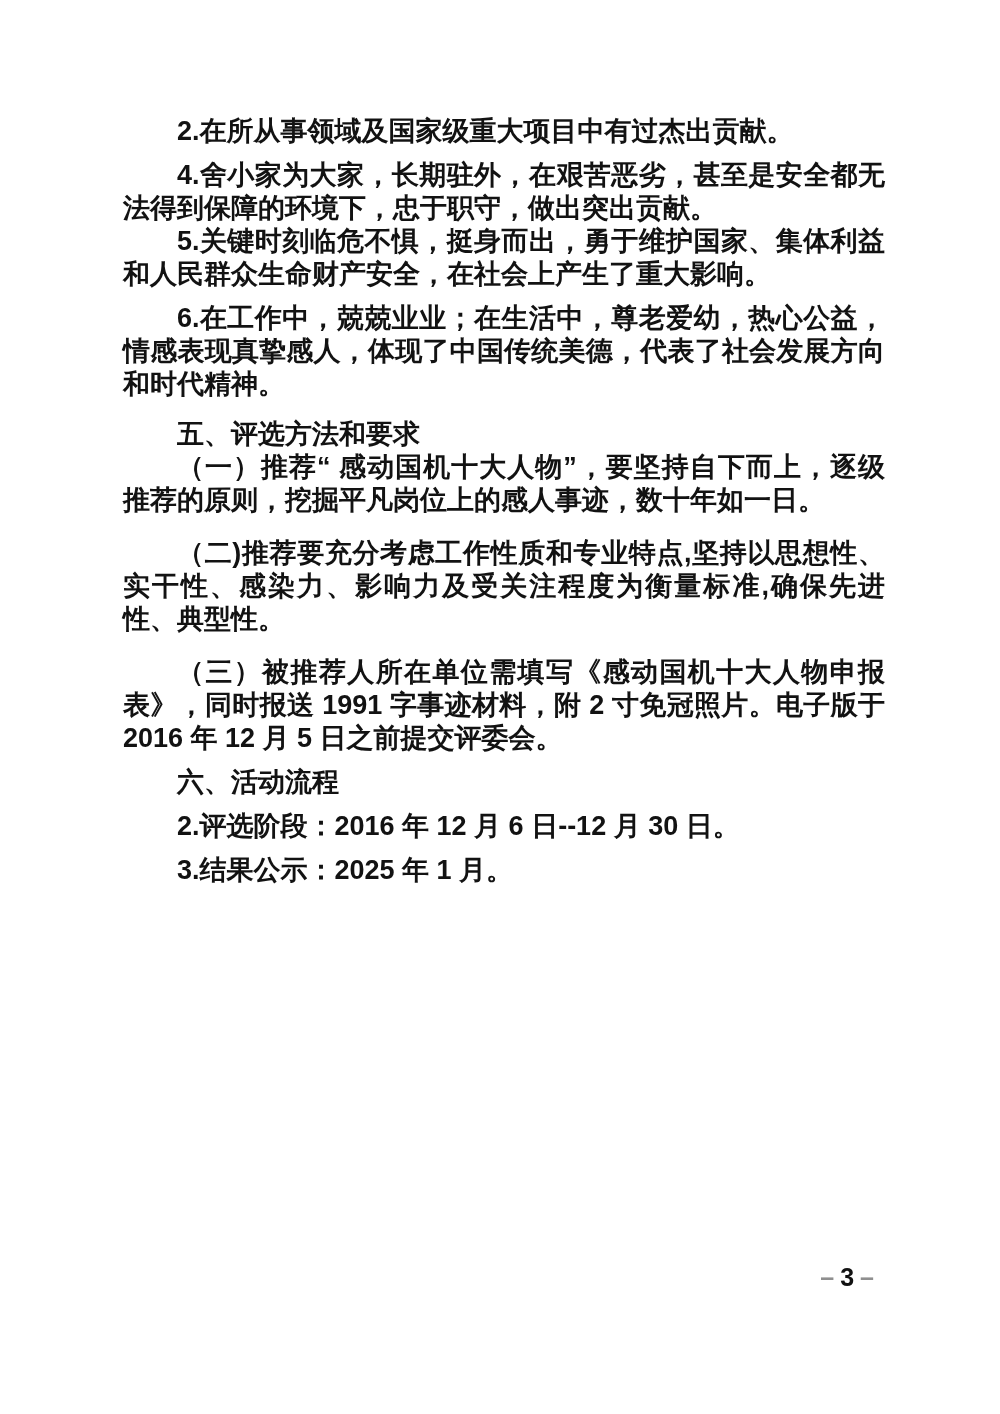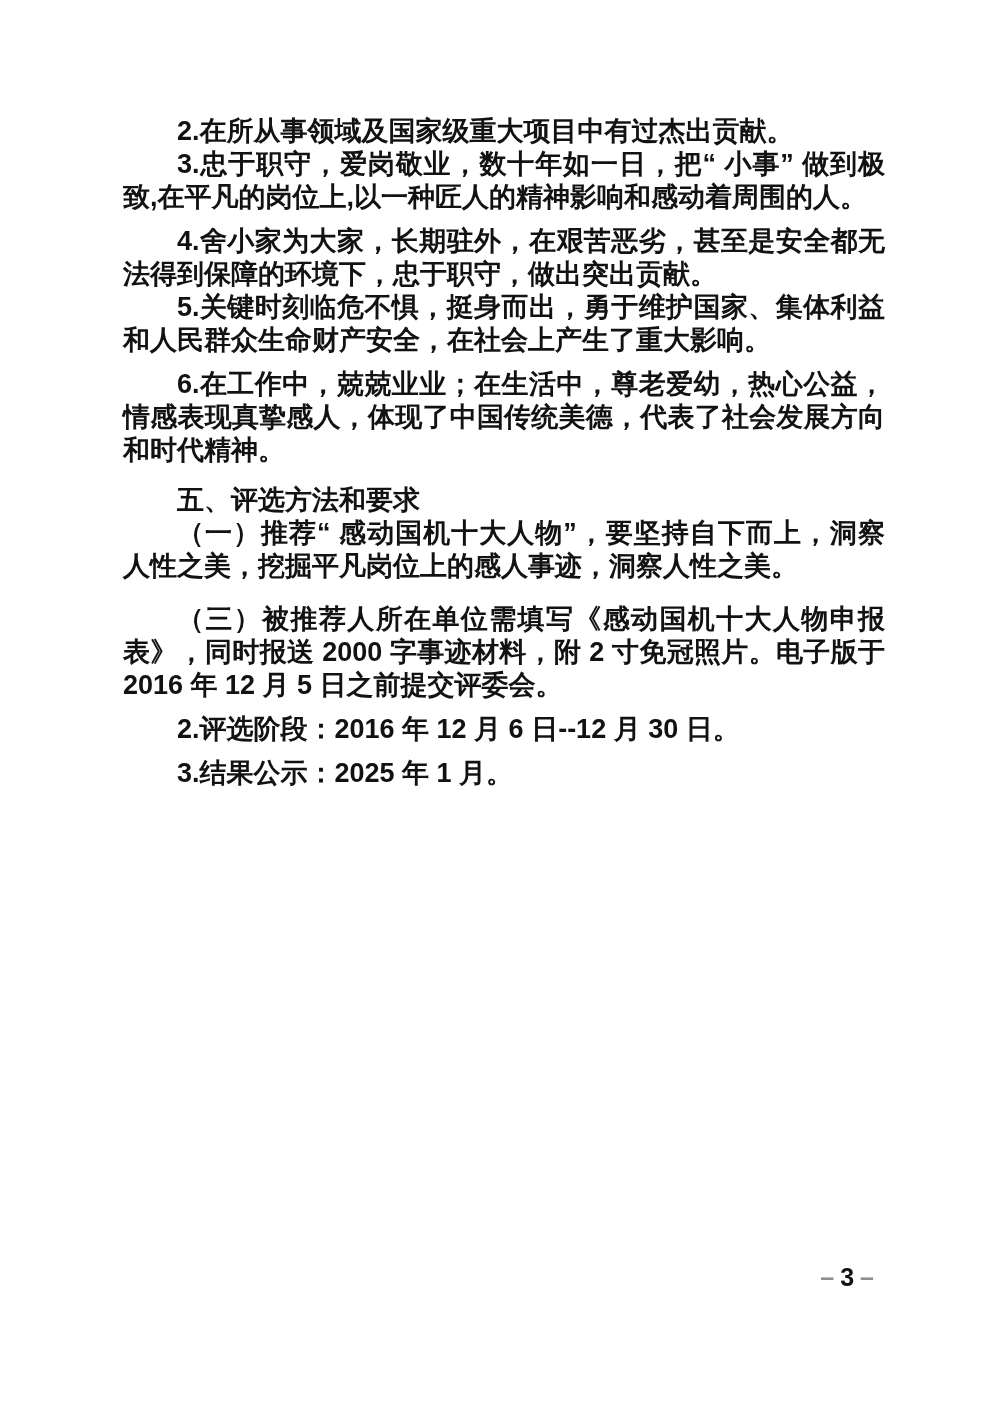--- a/index.html
+++ b/index.html
@@ -51,27 +51,28 @@
     color: #121212;
   }
 </style>
 </head>
 <body>
 
 <div class="page">
 
   <div class="doc-body">
     <p class="para">2.在所从事领域及国家级重大项目中有过杰出贡献。</p>
-    <p class="para">3.忠于职守，爱岗敬业，数十年如一日，把“ 小事” 做到极致,在平凡的岗位上,以一种匠人的精神影响和感动着周围的人。</p>
     <p class="para g25">4.舍小家为大家，长期驻外，在艰苦恶劣，甚至是安全都无法得到保障的环境下，忠于职守，做出突出贡献。</p>
     <p class="para">5.关键时刻临危不惧，挺身而出，勇于维护国家、集体利益和人民群众生命财产安全，在社会上产生了重大影响。</p>
     <p class="para g25">6.在工作中，兢兢业业；在生活中，尊老爱幼，热心公益，情感表现真挚感人，体现了中国传统美德，代表了社会发展方向和时代精神。</p>
     <p class="para g17">五、评选方法和要求</p>
-    <p class="para">（一）推荐“ 感动国机十大人物”，要坚持自下而上，洞察人性之美，挖掘平凡岗位上的感人事迹，洞察人性之美。</p>
-    <p class="para g20">（三）被推荐人所在单位需填写《感动国机十大人物申报表》，同时报送 2000 字事迹材料，附 2 寸免冠照片。电子版于 2016 年 12 月 5 日之前提交评委会。</p>
+    <p class="para">（一）推荐“ 感动国机十大人物”，要坚持自下而上，逐级推荐的原则，挖掘平凡岗位上的感人事迹，数十年如一日。</p>
+    <p class="para g20">（二)推荐要充分考虑工作性质和专业特点,坚持以思想性、实干性、感染力、影响力及受关注程度为衡量标准,确保先进性、典型性。</p>
+    <p class="para g20">（三）被推荐人所在单位需填写《感动国机十大人物申报表》，同时报送 1991 字事迹材料，附 2 寸免冠照片。电子版于 2016 年 12 月 5 日之前提交评委会。</p>
+    <p class="para g25">六、活动流程</p>
     <p class="para g25">2.评选阶段：2016 年 12 月 6 日--12 月 30 日。</p>
     <p class="para g25">3.结果公示：2025 年 1 月。</p>
   </div>
 
   <div class="footer">
     <span class="dash">–</span><span class="num">3</span><span class="dash">–</span>
   </div>
 
 </div>
 

